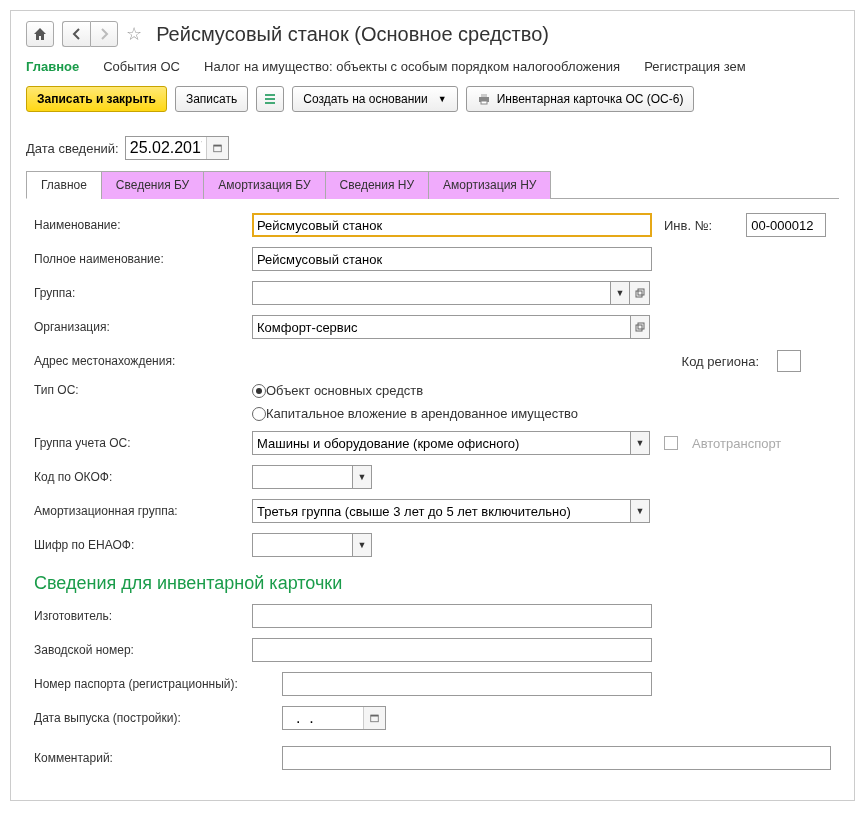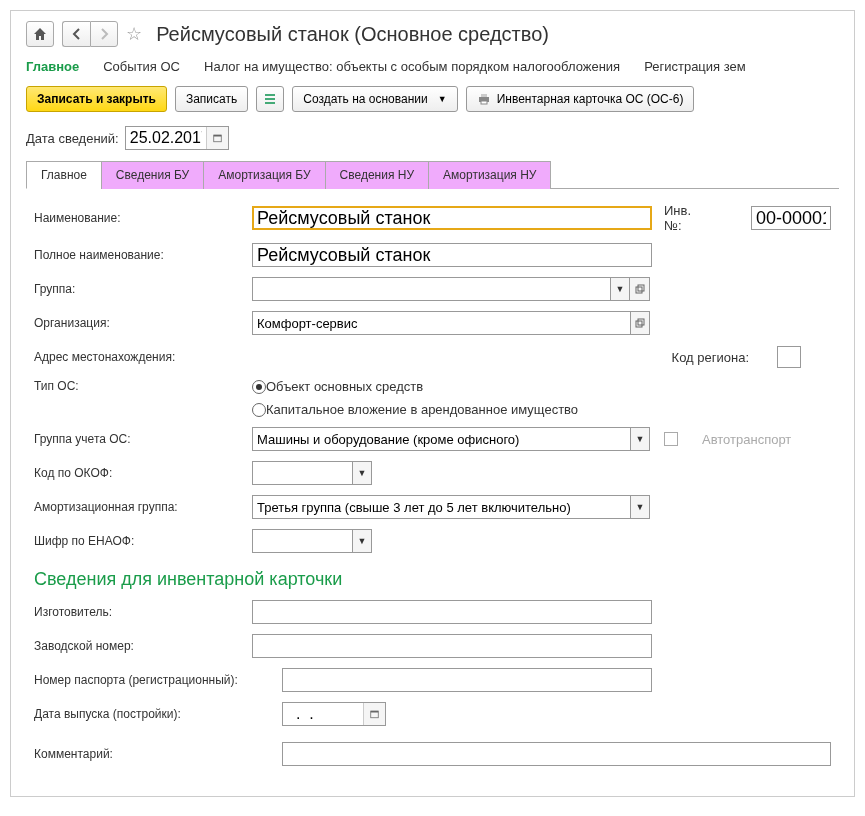--- a/index.html
+++ b/index.html
@@ -11,42 +11,42 @@
 .nav-group { display: flex; }
 .nav-group .nav-btn:first-child { border-top-right-radius: 0; border-bottom-right-radius: 0; border-right: none; }
 .nav-group .nav-btn:last-child { border-top-left-radius: 0; border-bottom-left-radius: 0; }
 .star-icon { font-size: 18px; color: #999; cursor: pointer; }
 .page-title { font-size: 20px; font-weight: normal; margin-left: 6px; }
 
 .top-nav { display: flex; gap: 24px; margin-bottom: 12px; }
 .top-nav a { color: #333; text-decoration: none; cursor: pointer; }
 .top-nav a.active { color: #1a9c4a; font-weight: bold; }
 
-.toolbar { display: flex; gap: 8px; align-items: center; margin-bottom: 14px; }
+.toolbar { display: flex; gap: 8px; align-items: center; margin-bottom: 24px; }
 .btn { height: 26px; padding: 0 10px; border: 1px solid #999; border-radius: 3px; background: linear-gradient(#fff,#eee); display: inline-flex; align-items: center; gap: 6px; cursor: pointer; font-size: 12px; }
 .btn.primary { background: linear-gradient(#ffe873,#ffd814); border-color: #c8a400; font-weight: bold; }
 .btn.icon-only { padding: 0; width: 28px; justify-content: center; }
 .dropdown-arrow { font-size: 9px; margin-left: 4px; }
 
 .date-row { display: flex; align-items: center; gap: 6px; margin-bottom: 10px; }
 .date-input-wrap { display: flex; align-items: center; border: 1px solid #999; height: 24px; }
 .date-input-wrap input { border: none; padding: 0 4px; width: 80px; height: 22px; font-size: 16px; outline: none; }
 .cal-btn { width: 22px; height: 22px; border: none; border-left: 1px solid #ccc; background: #f5f5f5; cursor: pointer; display: flex; align-items: center; justify-content: center; }
 
 .tabstrip { border-bottom: 1px solid #aaa; display: flex; margin-bottom: 14px; }
 .tab { padding: 6px 14px; border: 1px solid #aaa; border-bottom: none; margin-right: -1px; background: #f0abfc; cursor: pointer; position: relative; top: 1px; font-size: 12px; }
 .tab.active { background: #fff; border-bottom: 1px solid #fff; }
 
 .form { padding: 0 8px; }
 .form-row { display: flex; align-items: center; margin-bottom: 10px; min-height: 24px; }
 .form-label { width: 218px; flex-shrink: 0; font-size: 12px; }
 .form-control { flex: 0 0 400px; display: flex; align-items: center; }
-.form-extra { display: flex; align-items: center; gap: 24px; margin-left: 12px; }
-
-.txt { height: 24px; border: 1px solid #999; padding: 0 4px; font-size: 18px; outline: none; }
+.form-extra { display: flex; align-items: center; gap: 14px; margin-left: 12px; }
+
+.txt { height: 24px; border: 1px solid #999; padding: 0 4px; font-size: 13px; outline: none; }
 .txt.w400 { width: 400px; }
 .txt.focus { border: 1px solid #e6a817; box-shadow: 0 0 0 1px #e6a817 inset; }
 
 .combo { display: flex; height: 24px; }
 .combo input { border: 1px solid #999; border-right: none; padding: 0 4px; font-size: 13px; outline: none; }
 .combo-btn { width: 20px; border: 1px solid #999; background: #f5f5f5; display: flex; align-items: center; justify-content: center; cursor: pointer; font-size: 9px; }
 .combo-btn + .combo-btn { border-left: none; }
 
 .link { color: #0066cc; text-decoration: underline; cursor: pointer; }
 

